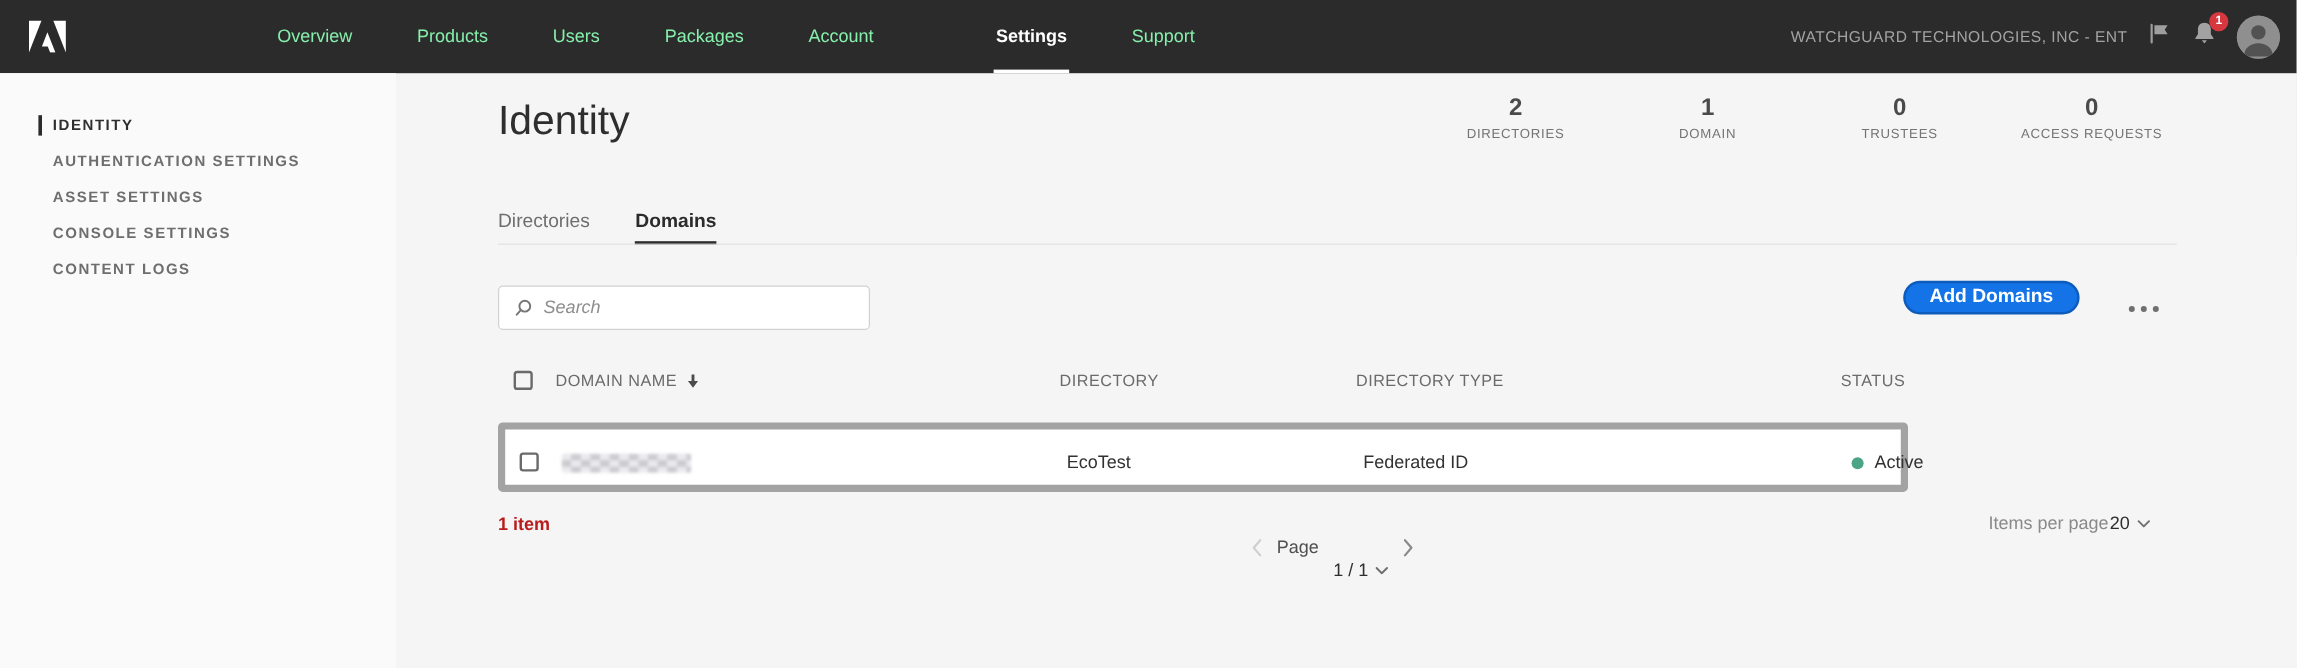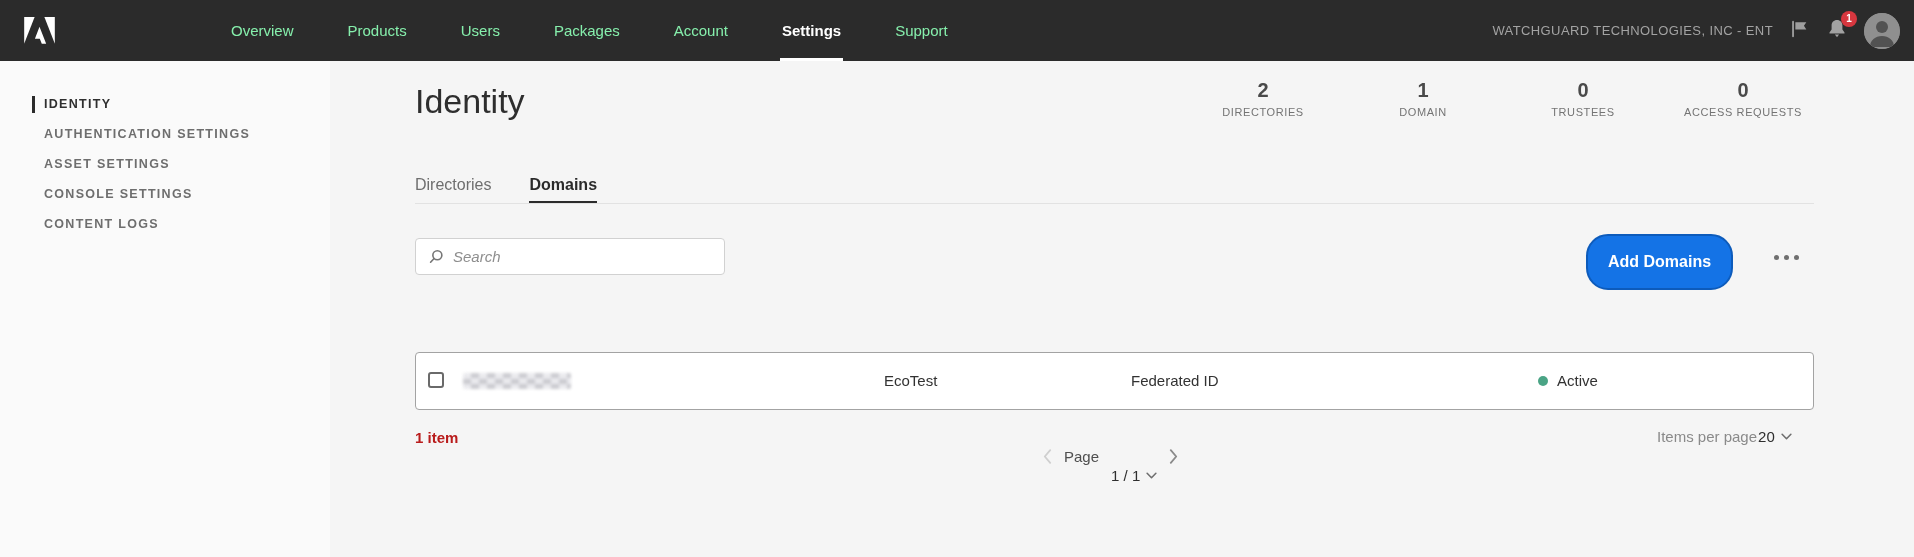--- a/index.html
+++ b/index.html
@@ -7,21 +7,21 @@
   .page{
     position:relative; width:1914px; height:557px; overflow:hidden;
     background:#f5f5f5; font-family:"Liberation Sans","DejaVu Sans",sans-serif; color:#4b4b4b;
   }
   
   .topbar{position:absolute; left:0; top:0; width:100%; height:61px; background:#2b2b2b;}
   .logo{position:absolute; left:24px; top:17px; width:31px; height:27px; cursor:pointer;}
   .app-title{position:absolute; left:66px; top:0; line-height:61px; color:#fff; font-size:16px; font-weight:700; letter-spacing:0.2px;}
   .topnav{position:absolute; left:231px; top:0; height:61px; display:flex; gap:54px;}
   .nav-item{display:inline-block; line-height:61px; font-size:15px; color:#86efac; cursor:pointer; position:relative; text-decoration:none;}
-  .nav-item.active{color:#ffffff; font-weight:700;}
+  .nav-item.active{color:#ffffff; font-weight:700;margin-left:48px;}
   .nav-item.active::after{content:""; position:absolute; left:-2px; right:-2px; bottom:0; height:3px; background:#fff;}
   .top-right{position:absolute; right:14px; top:0; height:61px; display:flex; align-items:center; gap:15px;}
   .org{font-size:13px; color:#a3a3a3; letter-spacing:0.4px; cursor:pointer; white-space:nowrap;}
   .icon-btn{position:relative; display:flex; align-items:center; justify-content:center; cursor:pointer; background:none; border:none;}
   .badge{position:absolute; top:-6px; right:-8px; min-width:16px; height:16px; padding:0 4px; border-radius:8px; background:#d7373f; color:#fff; font-size:10px; font-weight:700; line-height:16px; text-align:center; font-family:inherit;}
   .avatar{width:36px; height:36px; border-radius:50%; overflow:hidden; background:#8f8f8f; cursor:pointer;}
   
   .sidebar{position:absolute; left:0; top:61px; width:330px; bottom:0; background:#fafafa; padding-top:28px;}
   .side-item{position:relative; padding:8px 10px 8px 44px; font-size:12.5px; font-weight:700; letter-spacing:1.3px; color:#6e6e6e; cursor:pointer; white-space:nowrap;}
   .side-item.active{color:#2f2f2f;}
@@ -34,31 +34,31 @@
   .stat1{left:1263px;} .stat2{left:1423px;} .stat3{left:1583px;} .stat4{left:1743px;}
   
   .tabs{position:absolute; left:415px; top:176px; display:flex; gap:38px;}
   .tab{font-size:16px; color:#6e6e6e; padding-bottom:7px; cursor:pointer; border-bottom:3px solid transparent;}
   .tab.active{color:#2b2b2b; font-weight:700; border-bottom-color:#2b2b2b;}
   .tabs-divider{position:absolute; left:415px; top:203px; width:1399px; height:1px; background:#e2e2e2;}
   
   .search-box{position:absolute; left:415px; top:238px; width:310px; height:37px; background:#fff; border:1px solid #d1d1d1; border-radius:4px; display:flex; align-items:center; gap:8px; padding:0 11px;}
   .search-input{flex:1; border:none; outline:none; background:transparent; font-size:15px; color:#4b4b4b; font-family:inherit;}
   .search-input::placeholder{font-style:italic; color:#8e8e8e;}
-  .add-btn{position:absolute; left:1586px; top:234px; width:147px; height:56px; border-radius:22px; background:#1473e6; border:2px solid #0d5bbb; color:#fff; font-size:16px; font-weight:700; font-family:inherit; cursor:pointer;}
+  .add-btn{position:absolute; left:1586px; top:234px; width:147px; height:28px; border-radius:22px; background:#1473e6; border:2px solid #0d5bbb; color:#fff; font-size:16px; font-weight:700; font-family:inherit; cursor:pointer;}
   .more-btn{position:absolute; left:1766px; top:246px; width:40px; height:22px; display:flex; align-items:center; justify-content:center; gap:5px; background:none; border:none; cursor:pointer;}
   .dot3{width:5px; height:5px; border-radius:50%; background:#6f6f6f;}
   
   .checkbox{width:16px; height:16px; border:2px solid #6a6a6a; border-radius:3px; background:transparent; display:inline-block; cursor:pointer;}
   .thead{position:absolute; left:415px; top:306px; width:1399px; height:26px;}
   .thead .checkbox{position:absolute; left:13px; top:3px;}
   .th{position:absolute; top:4px; font-size:13.5px; color:#6b6b6b; letter-spacing:0.4px; white-space:nowrap;}
   .th-name{left:48px; display:flex; align-items:center; gap:8px; cursor:pointer;}
   .th-dir{left:468px;} .th-type{left:715px;} .th-status{left:1119px;}
-  .row-card{position:absolute; left:415px; top:352px; width:1399px; height:58px; background:#fff; border:1px solid #a3a3a3; border-radius:4px; cursor:pointer;}
+  .row-card{position:absolute; left:415px; top:352px; width:1175px; height:58px; background:#fff; border:6px solid #a3a3a3; border-radius:4px; cursor:pointer;}
   .row-card .checkbox{position:absolute; left:12px; top:19px;}
   .redacted{position:absolute; left:47px; top:20px; width:108px; height:16px; border-radius:2px;
             background:repeating-conic-gradient(#c6c6cc 0% 25%, #e8e8ec 0% 50%); background-size:16px 11px; filter:blur(1.5px); opacity:0.9;}
   .cell{position:absolute; top:19px; font-size:15px; color:#323232; white-space:nowrap;}
   .cell-dir{left:468px;} .cell-type{left:715px;}
   .cell-status{left:1122px; display:flex; align-items:center; gap:9px;}
   .status-dot{width:10px; height:10px; border-radius:50%; background:#4aa485;}
   
   .items-count{position:absolute; left:415px; top:429px; font-size:15px; font-weight:700; color:#b91c1c;}
   .pagination{position:absolute; left:1043px; top:428px; display:flex; align-items:center; gap:12px; font-size:15px;}
@@ -167,20 +167,35 @@
   </div>
 
   <button class="add-btn">Add Domains</button>
 
   <button class="more-btn">
     <span class="dot3"></span>
     <span class="dot3"></span>
     <span class="dot3"></span>
   </button>
 
+  <div class="thead">
+    <span class="checkbox"></span>
+    <div class="th th-name">
+      <span>DOMAIN NAME</span>
+      <span style="display:flex;">
+        <svg viewBox="0 0 12 14" width="11" height="13">
+          <line x1="6" y1="1" x2="6" y2="8" stroke="#4b4b4b" stroke-width="2.6"></line>
+          <path d="M1.4 7h9.2L6 13.2z" fill="#4b4b4b"></path>
+        </svg>
+      </span>
+    </div>
+    <div class="th th-dir">DIRECTORY</div>
+    <div class="th th-type">DIRECTORY TYPE</div>
+    <div class="th th-status">STATUS</div>
+  </div>
 
   <div class="row-card">
     <span class="checkbox"></span>
     <span class="redacted"></span>
     <span class="cell cell-dir">EcoTest</span>
     <span class="cell cell-type">Federated ID</span>
     <span class="cell cell-status">
       <span class="status-dot"></span>
       <span>Active</span>
     </span>

